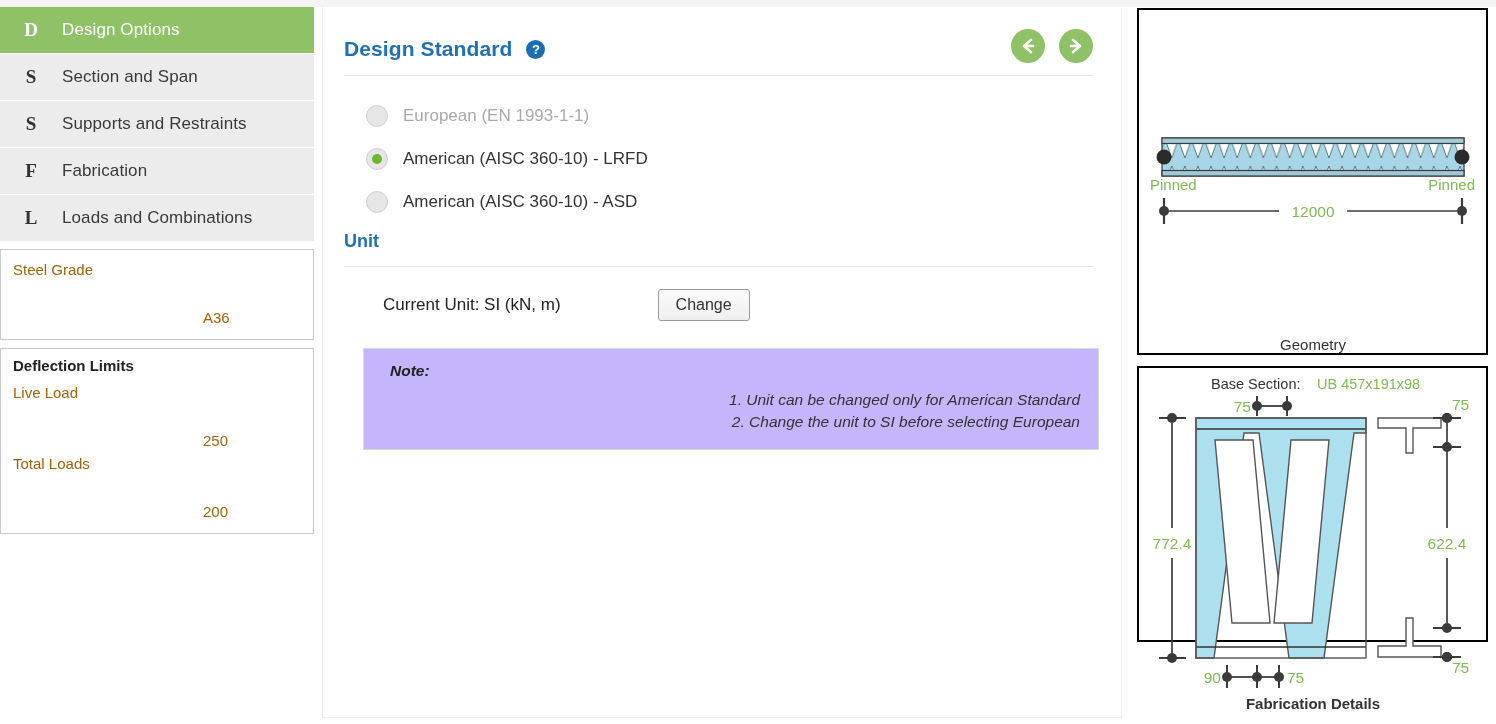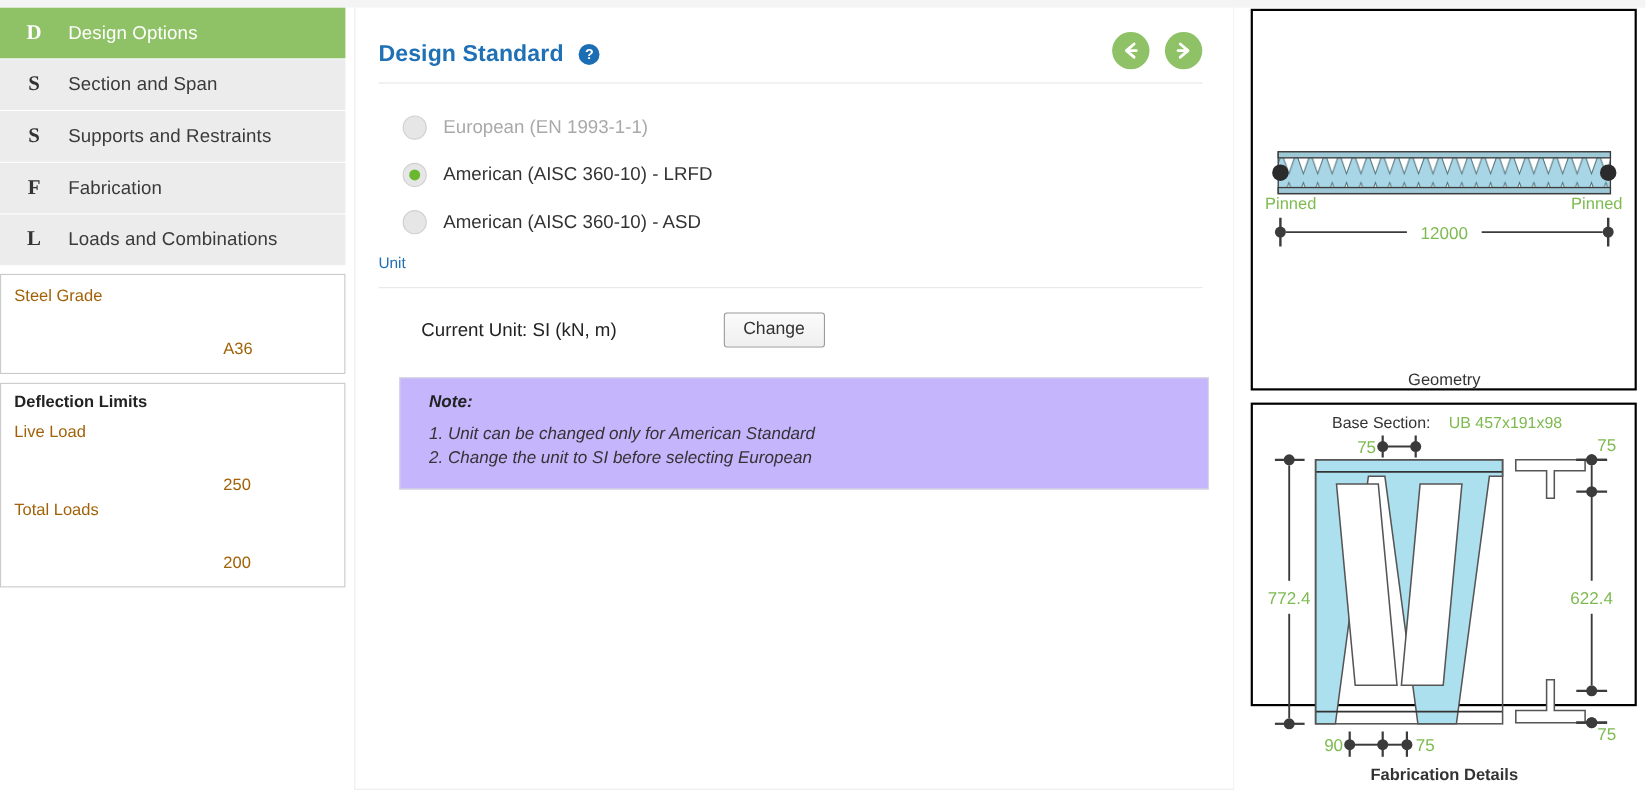--- a/index.html
+++ b/index.html
@@ -118,21 +118,21 @@
   }
   .radio .dot {
     width: 10px; height: 10px; border-radius: 50%;
     background: transparent;
   }
   .radio-row.selected .radio .dot { background: #6ab82f; }
   .radio-label { font-size: 17px; color: #333; }
   .radio-row.disabled .radio-label { color: #a9a9a9; }
 
   .unit-title {
-    font-size: 14px; font-weight: normal; color: #1f70b5;
+    font-size: 18px; font-weight: bold; color: #1f70b5;
     padding: 8px 0 0 21px;
   }
   .unit-row {
     display: flex; align-items: center;
     padding: 22px 0 0 21px;
   }
   .unit-current { font-size: 17px; color: #222; margin-left: 39px; }
   .change-btn {
     margin-left: 97px;
     border: 1px solid #9a9a9a;
@@ -148,21 +148,21 @@
     border: 1px solid #d9d9d9;
     padding: 13px 18px 16px 26px;
     background: #c4b5fd;
   }
   .note-title {
     font-style: italic; font-weight: bold;
     font-size: 15.5px; color: #222; margin-bottom: 9px;
   }
   .note-line {
     font-style: italic; font-size: 15.5px;
-    color: #333; line-height: 22px;
+    color: #333; line-height: 22px; text-align: right;
   }
 
   
   .rpanel {
     position: absolute;
     border: 2px solid #000;
     background: #fff;
   }
   #geometry-panel { left: 1137px; top: 8px; width: 351px; height: 347px; }
   #fabrication-panel { left: 1137px; top: 366px; width: 351px; height: 276px; }

